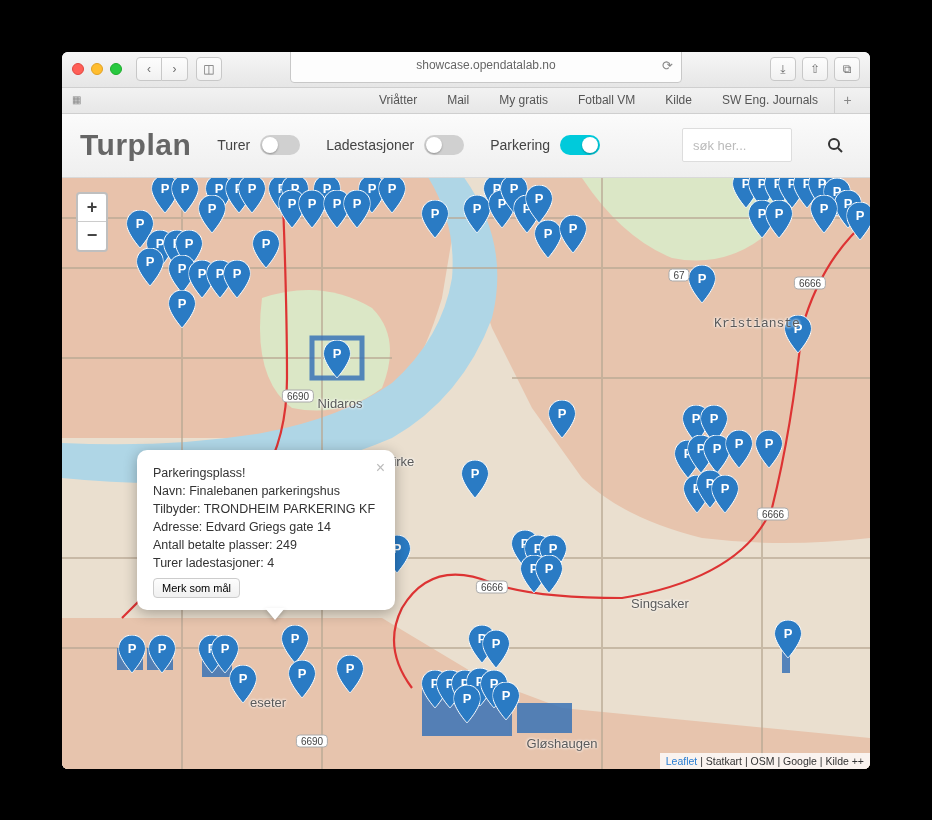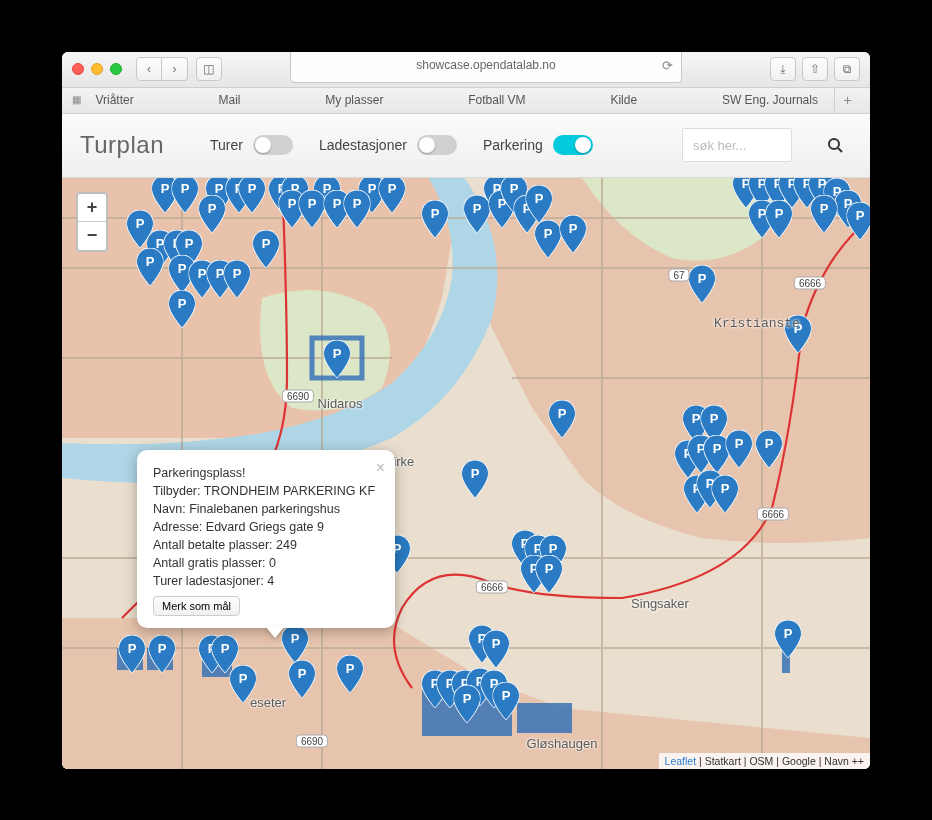--- a/index.html
+++ b/index.html
@@ -57,30 +57,30 @@
   }
   .reload-icon{position:absolute;right:8px;color:#888;font-size:13px;}
   .right-chrome{display:flex;gap:6px;}
   .bookmarkbar{
     height:26px; background:linear-gradient(#f2f2f2,#e7e7e7);
     border-bottom:1px solid #cfcfcf;
     display:flex; align-items:center; font-size:12px; color:#555;
     padding:0 10px; gap:16px;
   }
   .bookmarkbar .grid-icon{color:#888;letter-spacing:-2px;font-size:10px;line-height:8px;}
-  .bookmarkbar .links{flex:1;display:flex;gap:16px;justify-content:space-between;}
+  .bookmarkbar .links{flex:1;display:flex;gap:30px;justify-content:flex-end;}
   .newtab{width:26px;height:100%;border-left:1px solid #cfcfcf;display:flex;align-items:center;justify-content:center;color:#888;font-size:14px;}
 
   
   .app-header{
     height:64px; background:linear-gradient(#fbfbfb,#efefef);
     border-bottom:1px solid #d9d9d9;
     display:flex; align-items:center; padding:0 18px; gap:26px;
   }
-  .brand{font-size:24px; color:#666; font-weight:400; letter-spacing:.5px; margin-right:20px;}
+  .brand{font-size:30px; color:#666; font-weight:700; letter-spacing:.5px; }
   .toggle-group{display:flex;align-items:center;gap:10px;font-size:14px;color:#444;}
   .toggle{
     width:40px;height:20px;border-radius:20px;background:#d0d0d0;position:relative;
   }
   .toggle::after{
     content:"";position:absolute;width:16px;height:16px;border-radius:50%;
     background:#fff;top:2px;left:2px;box-shadow:0 1px 2px rgba(0,0,0,.3);
   }
   .toggle.on{background:#00cadb;}
   .toggle.on::after{left:auto;right:2px;}
@@ -193,21 +193,21 @@
         <span>⧉</span>
       </div>
     </div>
   </div>
 
   <div class="bookmarkbar">
     <div class="grid-icon">▦</div>
     <div class="links">
       <span>Vriåtter</span>
       <span>Mail</span>
-      <span>My plasser</span>
+      <span>My gratis</span>
       <span>Fotball VM</span>
       <span>Kilde</span>
       <span>SW Eng. Journals</span>
     </div>
     <div class="newtab">+</div>
   </div>
 
   <div class="app-header">
     <div class="brand">Turplan</div>
 
@@ -653,28 +653,27 @@
         <div class="road-shield" style="left: 250px; top: 563px;">6690</div>
         <div class="road-shield" style="left: 430px; top: 409px;">6666</div>
         <div class="road-shield" style="left: 711px; top: 336px;">6666</div>
         <div class="road-shield" style="left: 748px; top: 105px;">6666</div>
         <div class="road-shield" style="left: 617px; top: 97px;">67</div>
       </div>
 
     <div class="popup">
       <div class="close">×</div>
       <div>Parkeringsplass!</div>
+      <div><span>Navn</span>: <span>Finalebanen parkeringshus</span></div>
       <div><span>Tilbyder</span>: <span>TRONDHEIM PARKERING KF</span></div>
-      <div><span>Navn</span>: <span>Finalebanen parkeringshus</span></div>
-      <div><span>Adresse</span>: <span>Edvard Griegs gate 9</span></div>
+      <div><span>Adresse</span>: <span>Edvard Griegs gate 14</span></div>
       <div><span>Antall betalte plasser</span>: <span>249</span></div>
-      <div><span>Antall gratis plasser</span>: <span>0</span></div>
       <div><span>Turer ladestasjoner</span>: <span>4</span></div>
       <button>Merk som mål</button>
       <div class="popup-tip"></div>
     </div>
 
     <div class="attribution">
-      <span class="lf">Leaflet</span><span> | Statkart | OSM | Google | Navn ++</span>
+      <span class="lf">Leaflet</span><span> | Statkart | OSM | Google | Kilde ++</span>
     </div>
   </div>
 
 </div>
 
 </body></html>

